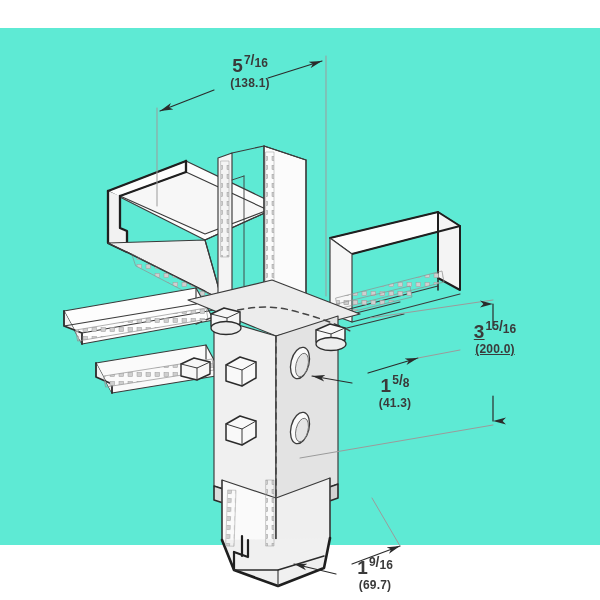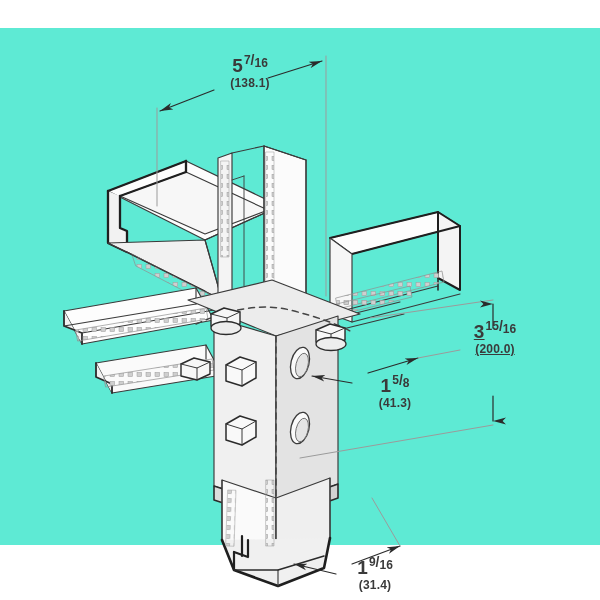--- a/index.html
+++ b/index.html
@@ -233,16 +233,16 @@
   <div class="metric">(200.0)</div>
 </div>
 
 <div class="dimtext d-mid">
   <span class="whole">1</span><span class="frac"><span class="num">5</span><span class="sl">/</span><span class="den">8</span></span>
   <div class="metric">(41.3)</div>
 </div>
 
 <div class="dimtext d-bot">
   <span class="whole">1</span><span class="frac"><span class="num">9</span><span class="sl">/</span><span class="den">16</span></span>
-  <div class="metric">(31.4)</div>
+  <div class="metric">(69.7)</div>
 </div>
 
 </div>
 
 </body></html>

